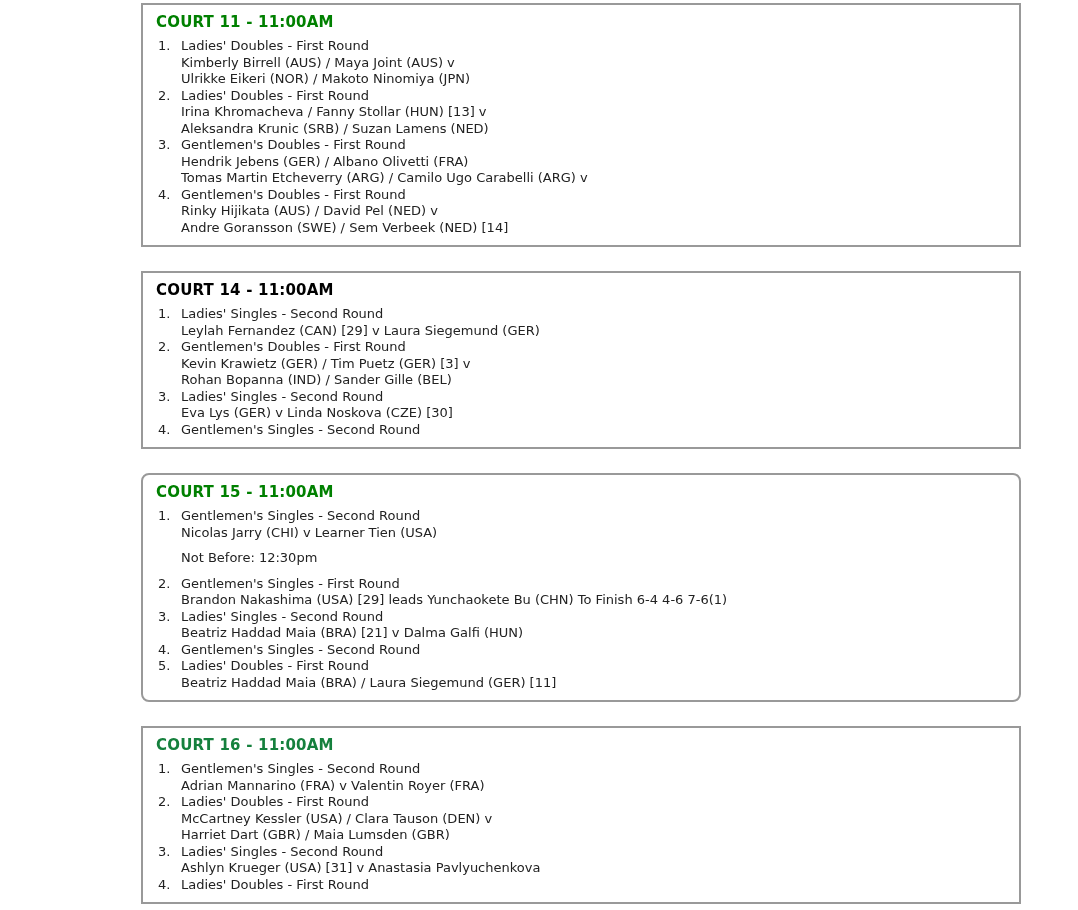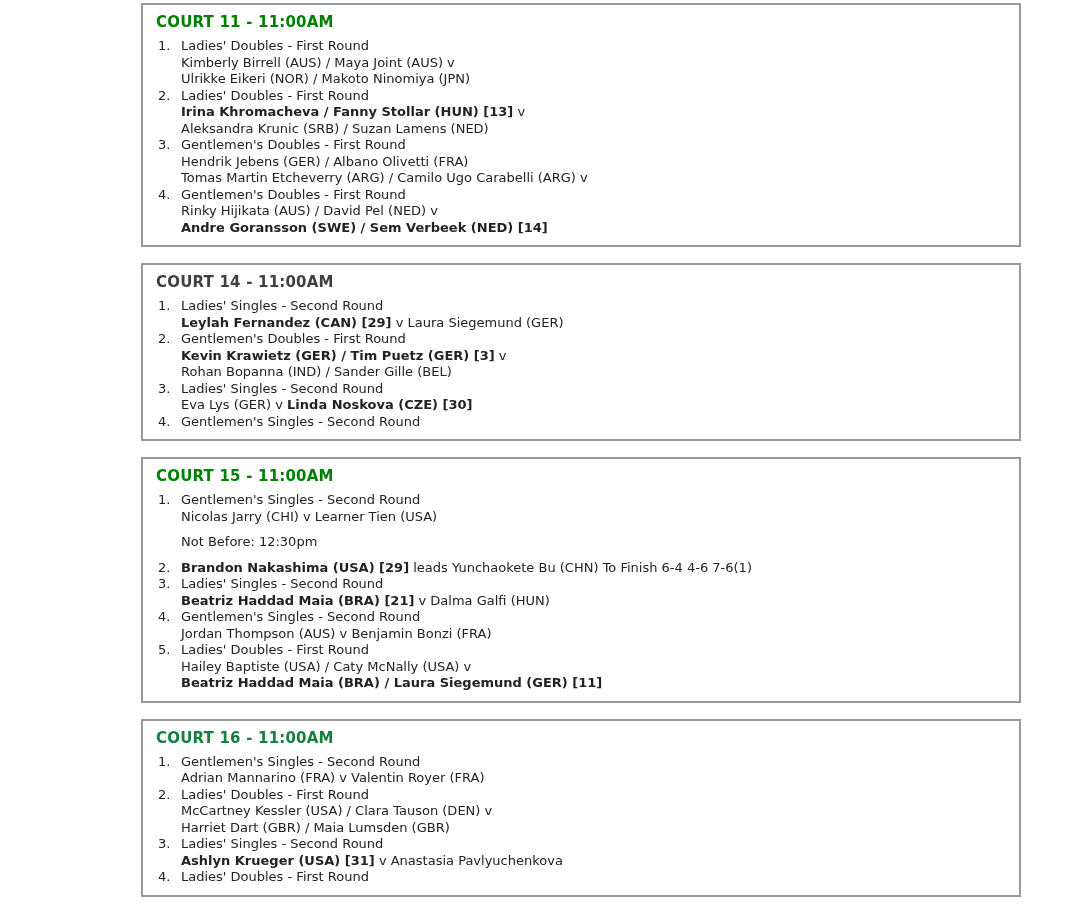--- a/index.html
+++ b/index.html
@@ -17,41 +17,41 @@
     left: 141px;
     top: 3px;
     width: 880px;
     box-sizing: border-box;
   }
   .court-box {
     box-sizing: border-box;
     border: 2px solid #999999;
     background: #ffffff;
     padding: 6px 12px 9px 12px;
-    margin-bottom: 16px;
+    margin-bottom: 24px;
   }
   .court-title {
     font-size: 15px;
     font-weight: bold;
     color: #008000;
     margin: 2px 0 7px 1px;
     letter-spacing: 0.2px;
   }
   .match-list {
     font-size: 13px;
     line-height: 16.5px;
   }
   .match { display: flex; align-items: flex-start; }
   .match .num {
     flex: 0 0 26px;
     box-sizing: border-box;
     padding-left: 3px;
   }
   .match .content { flex: 1 1 auto; min-width: 0; }
-  .b { font-weight: bold; }
+  .b { font-weight: normal; }
   .note {
     font-weight: normal;
     margin: 9px 0 9px 26px;
   }
 </style>
 </head>
 <body>
 
 <div class="page" style="color: rgb(34, 34, 34);">
   <main class="courts-column">
@@ -87,21 +87,21 @@
             <div class="content">
               <div class="round">Gentlemen's Doubles - First Round</div>
               <div class="line"><span>Rinky Hijikata (AUS) / David Pel (NED) v</span></div>
               <div class="line"><span class="b">Andre Goransson (SWE) / Sem Verbeek (NED) [14]</span></div>
             </div>
           </div>
         </div>
   </section>
 
   <section class="court-box" style="border-color: rgb(153, 153, 153);">
-    <h2 class="court-title" style="color: #404040;">COURT 14 - 11:00AM</h2>
+    <h2 class="court-title" style="color: #000000;">COURT 14 - 11:00AM</h2>
     <div class="match-list">
           <div class="match">
             <span class="num">1.</span>
             <div class="content">
               <div class="round">Ladies' Singles - Second Round</div>
               <div class="line"><span class="b">Leylah Fernandez (CAN) [29]</span><span> v Laura Siegemund (GER)</span></div>
             </div>
           </div>
           <div class="match">
             <span class="num">2.</span>
@@ -120,56 +120,55 @@
           </div>
           <div class="match">
             <span class="num">4.</span>
             <div class="content">
               <div class="round">Gentlemen's Singles - Second Round</div>
             </div>
           </div>
         </div>
   </section>
 
-  <section class="court-box" style="border-color: rgb(153, 153, 153);">
+  <section class="court-box" style="border-color: rgb(153, 153, 153); border-radius: 8px;">
     <h2 class="court-title" style="color: rgb(0, 128, 0);">COURT 15 - 11:00AM</h2>
     <div class="match-list">
           <div class="match">
             <span class="num">1.</span>
             <div class="content">
               <div class="round">Gentlemen's Singles - Second Round</div>
               <div class="line"><span>Nicolas Jarry (CHI) v Learner Tien (USA)</span></div>
             </div>
           </div>
           <div class="note">Not Before: 12:30pm</div>
           <div class="match">
             <span class="num">2.</span>
             <div class="content">
+              <div class="round">Gentlemen's Singles - First Round</div>
               <div class="line"><span class="b">Brandon Nakashima (USA) [29]</span><span> leads Yunchaokete Bu (CHN) To Finish 6-4 4-6 7-6(1)</span></div>
             </div>
           </div>
           <div class="match">
             <span class="num">3.</span>
             <div class="content">
               <div class="round">Ladies' Singles - Second Round</div>
               <div class="line"><span class="b">Beatriz Haddad Maia (BRA) [21]</span><span> v Dalma Galfi (HUN)</span></div>
             </div>
           </div>
           <div class="match">
             <span class="num">4.</span>
             <div class="content">
               <div class="round">Gentlemen's Singles - Second Round</div>
-              <div class="line"><span>Jordan Thompson (AUS) v Benjamin Bonzi (FRA)</span></div>
             </div>
           </div>
           <div class="match">
             <span class="num">5.</span>
             <div class="content">
               <div class="round">Ladies' Doubles - First Round</div>
-              <div class="line"><span>Hailey Baptiste (USA) / Caty McNally (USA) v</span></div>
               <div class="line"><span class="b">Beatriz Haddad Maia (BRA) / Laura Siegemund (GER) [11]</span></div>
             </div>
           </div>
         </div>
   </section>
 
   <section class="court-box" style="border-color: rgb(153, 153, 153);">
     <h2 class="court-title" style="color: #15803d;">COURT 16 - 11:00AM</h2>
     <div class="match-list">
           <div class="match">

